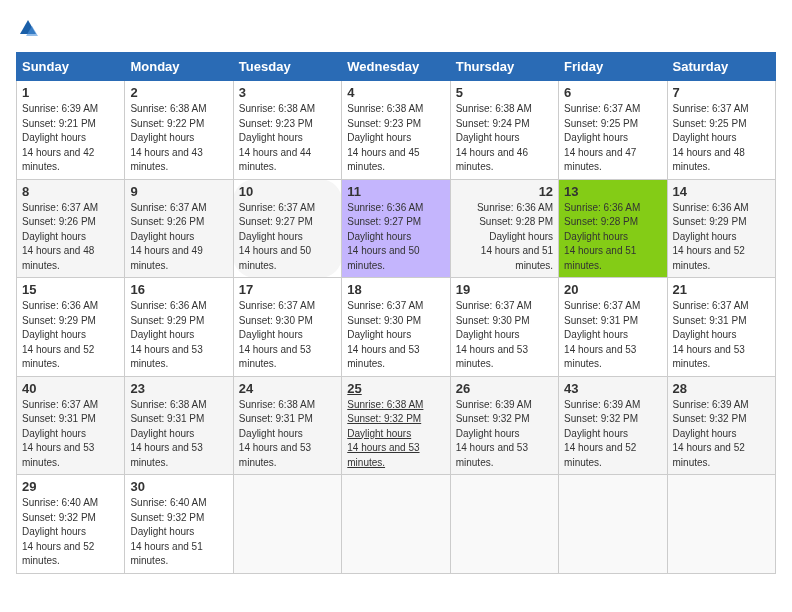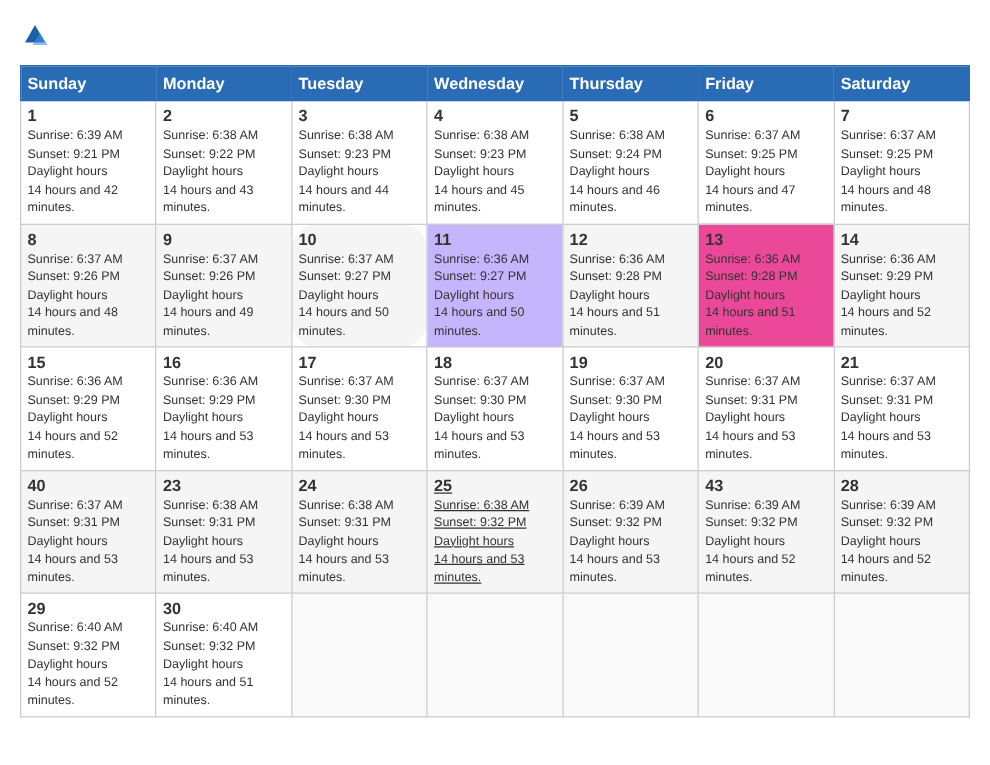--- a/index.html
+++ b/index.html
@@ -217,30 +217,30 @@
       </td>
         <td style="background: #c4b5fd;">
         <span class="day-number">11</span>
         <div class="day-info">
           Sunrise: 6:36 AM<br>
           Sunset: 9:27 PM<br>
           Daylight hours<br>
           14 hours and 50 minutes.
         </div>
       </td>
-        <td style="background: rgb(245, 245, 245);">
+        <td style="background: rgb(245, 245, 245); text-align: right;">
         <span class="day-number">12</span>
         <div class="day-info">
           Sunrise: 6:36 AM<br>
           Sunset: 9:28 PM<br>
           Daylight hours<br>
           14 hours and 51 minutes.
         </div>
       </td>
-        <td style="background: #ec4899; margin-top: 40px;">
+        <td style="background: #84cc16; margin-top: 40px;">
         <span class="day-number">13</span>
         <div class="day-info">
           Sunrise: 6:36 AM<br>
           Sunset: 9:28 PM<br>
           Daylight hours<br>
           14 hours and 51 minutes.
         </div>
       </td>
         <td style="background: rgb(245, 245, 245);">
         <span class="day-number">14</span>

